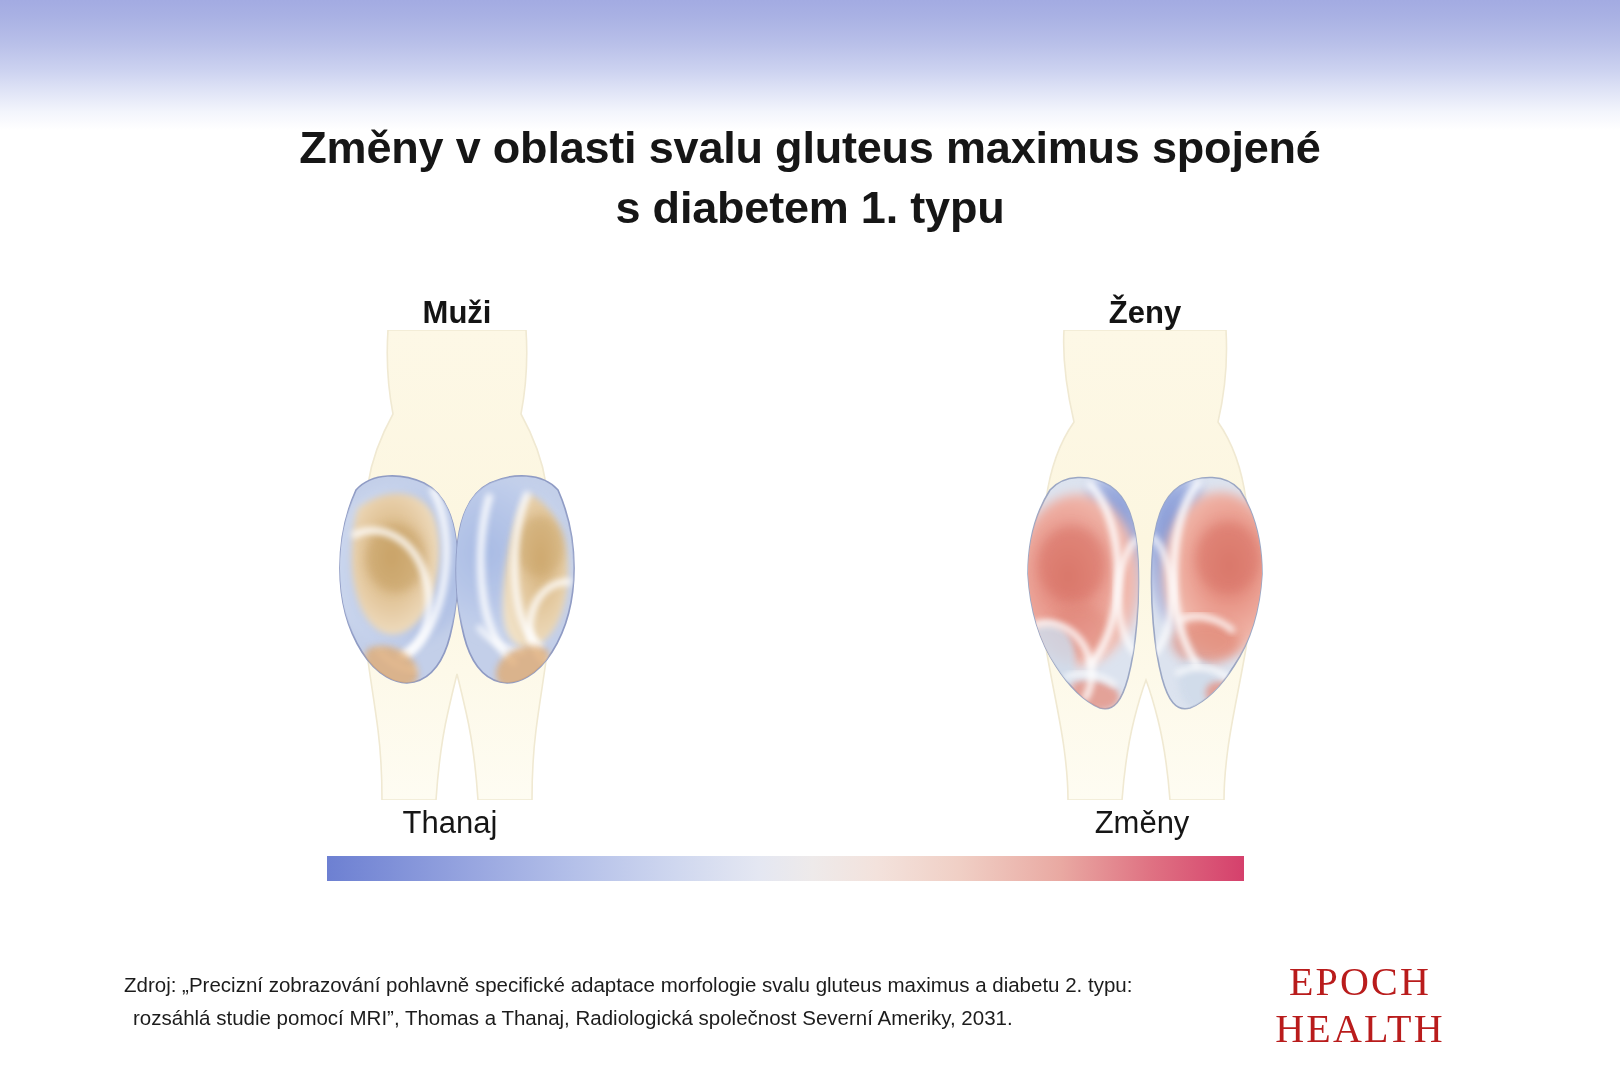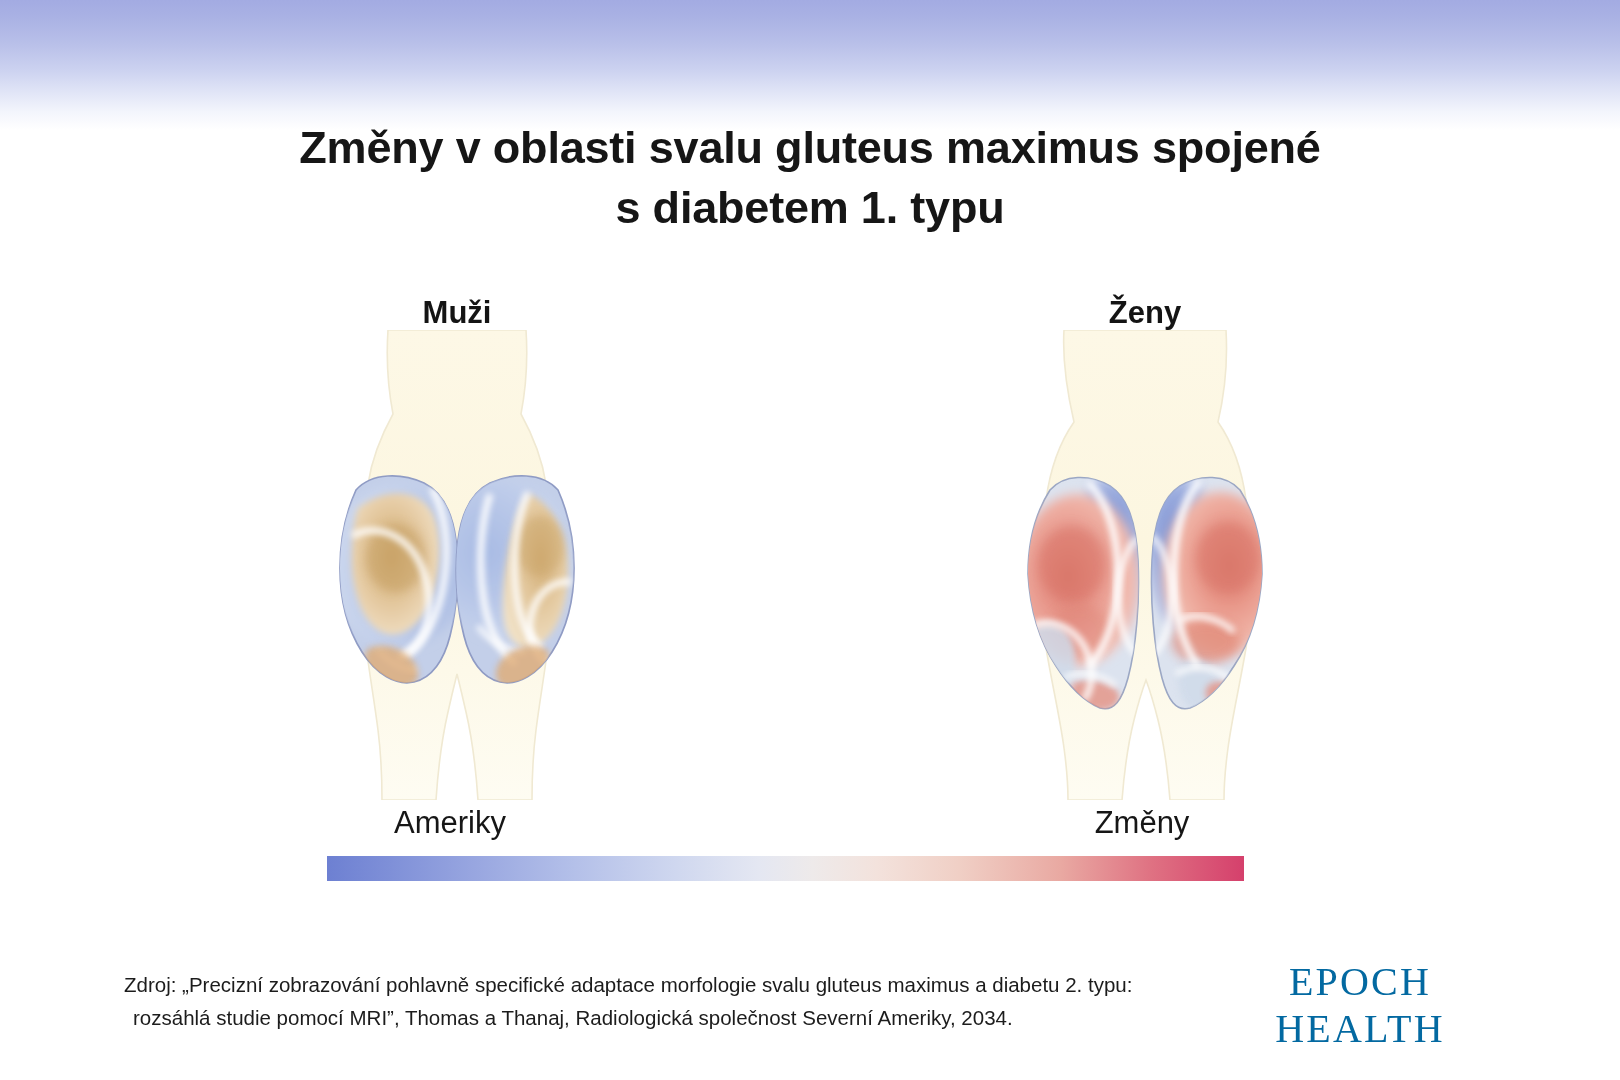--- a/index.html
+++ b/index.html
@@ -130,21 +130,21 @@
   
   #brand {
     position: absolute;
     left: 1210px;
     top: 958px;
     width: 300px;
     text-align: center;
     font-family: "Liberation Serif", "DejaVu Serif", serif;
     font-size: 40px;
     letter-spacing: 2.2px;
-    color: #0369a1;
+    color: #b91c1c;
   }
 </style>
 </head>
 <body>
 
 <div id="canvas">
 
   <div id="sky"></div>
 
   <div id="title">
@@ -399,24 +399,24 @@
 
           <path d="M220,150 C202,172 194,206 194,244 C194,282 202,314 218,336" fill="none" stroke="#ffffff" stroke-width="7" opacity="0.93" filter="url(#wSoft)"></path>
           <path d="M172,206 C184,218 192,240 192,266 C192,292 184,314 172,326" fill="none" stroke="#ffffff" stroke-width="6" opacity="0.88" filter="url(#wSoft)"></path>
           <path d="M200,290 C216,282 240,288 254,302" fill="none" stroke="#ffffff" stroke-width="6" opacity="0.88" filter="url(#wSoft)"></path>
           <path d="M196,344 C212,334 236,336 250,350" fill="none" stroke="#ffffff" stroke-width="5.5" opacity="0.84" filter="url(#wSoft)"></path>
         </g>
       </g>
     </svg>
   </div>
 
-  <div id="legend-label-left">Ameriky</div>
+  <div id="legend-label-left">Thanaj</div>
   <div id="legend-label-right">Změny</div>
   <div id="legend-bar"></div>
 
   <div id="source">
     <span class="line">Zdroj: „Precizní zobrazování pohlavně specifické adaptace morfologie svalu gluteus maximus a diabetu 2. typu:</span>
-    <span class="line line2">rozsáhlá studie pomocí MRI”, Thomas a Thanaj, Radiologická společnost Severní Ameriky, 2034.</span>
+    <span class="line line2">rozsáhlá studie pomocí MRI”, Thomas a Thanaj, Radiologická společnost Severní Ameriky, 2031.</span>
   </div>
 
   <div id="brand">EPOCH HEALTH</div>
 
 </div>
 
 </body></html>

